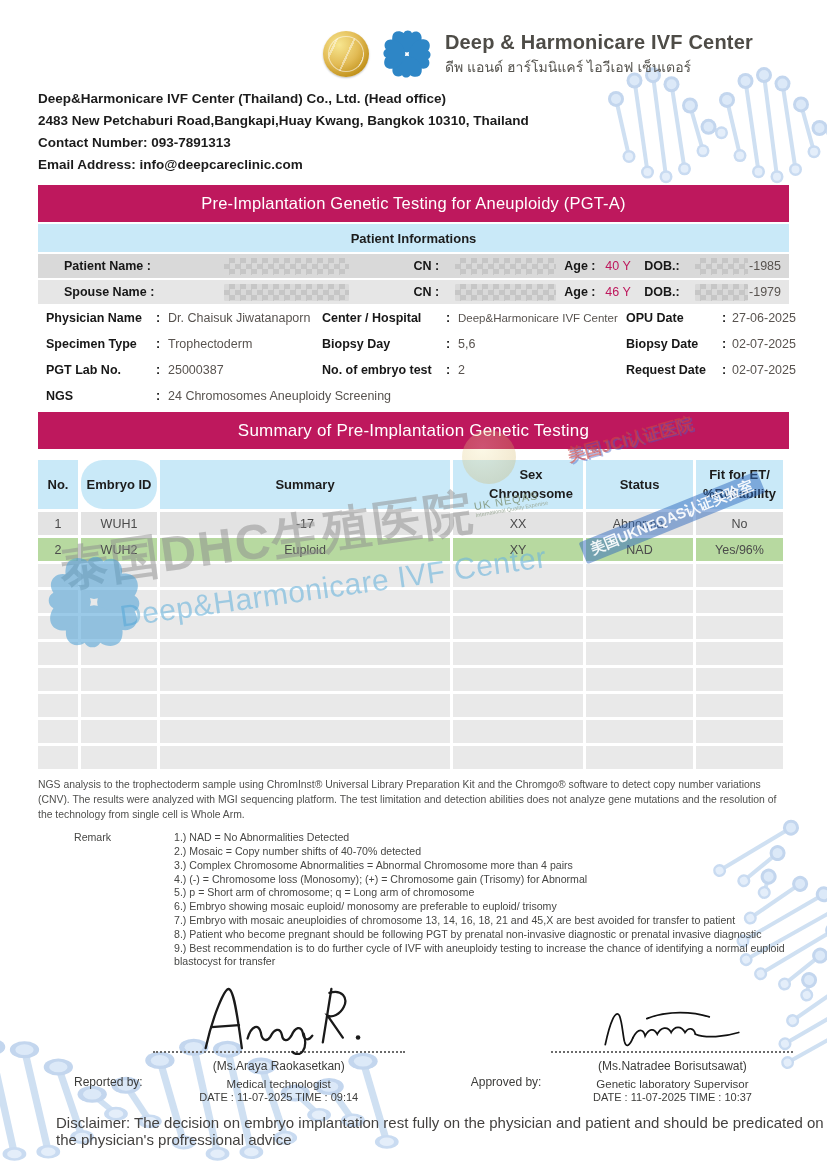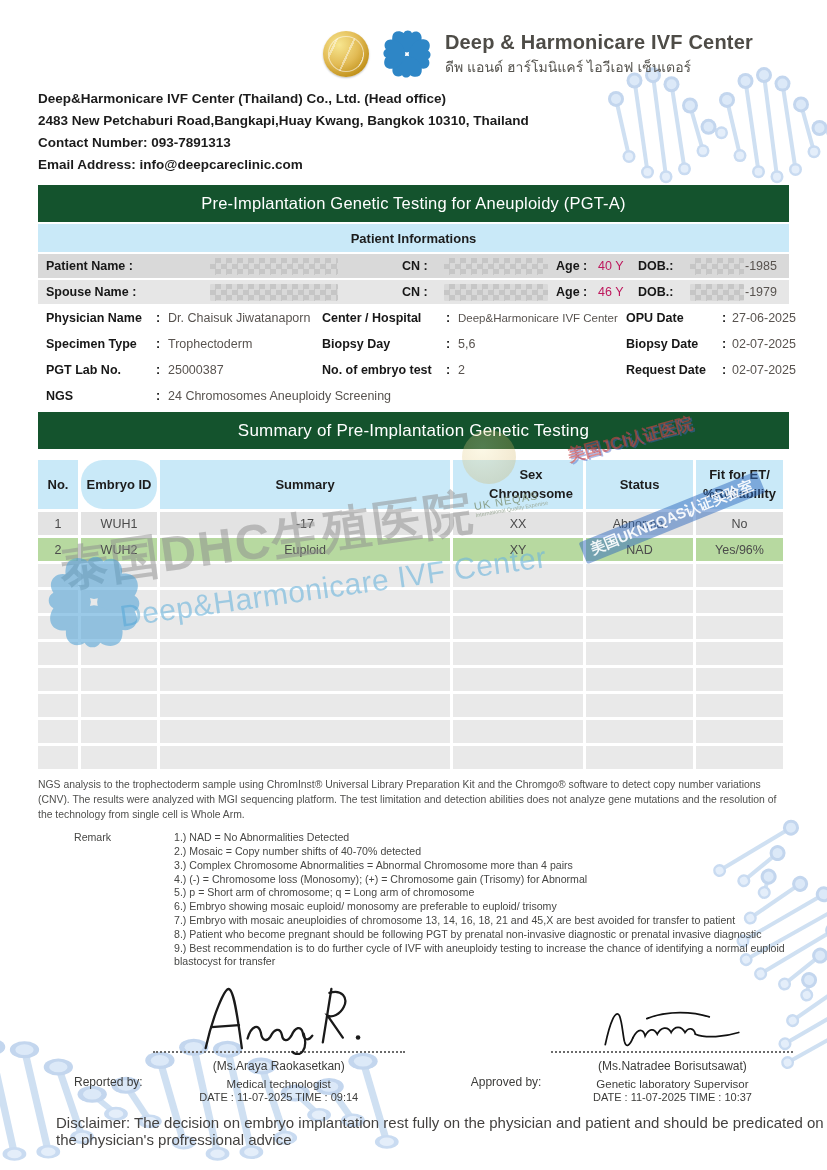--- a/index.html
+++ b/index.html
@@ -13,28 +13,28 @@
   .medal::after { content:""; position:absolute; inset:5px; border-radius:50%; border:1.5px solid rgba(255,255,255,.55); background:repeating-linear-gradient(115deg, transparent 0 7px, rgba(255,255,255,.45) 7px 9px, transparent 9px 16px); }
   .clover { width:52px; height:52px; flex:0 0 auto; }
   .brand-text { text-align:left; }
   .brand-title { font-size:20px; font-weight:bold; color:#4e4c47; letter-spacing:.2px; }
   .brand-sub { font-size:14px; color:#56544f; margin-top:2px; }
 
   .address { margin-top:4px; }
   .address div { font-size:13.5px; font-weight:bold; color:#1c1c1c; line-height:1.62; }
 
   
-  .bar-blue { margin-top:10px; height:37px; background:#14532d; color:#fff; display:flex; align-items:center; justify-content:center; font-size:16.5px; letter-spacing:.2px; }
+  .bar-blue { margin-top:10px; height:37px; background:#be185d; color:#fff; display:flex; align-items:center; justify-content:center; font-size:16.5px; letter-spacing:.2px; }
   .bar-light { height:28px; margin-top:2px; background:#c9e9f8; display:flex; align-items:center; justify-content:center; font-size:13px; font-weight:bold; color:#1c1c1c; }
 
   
   .pi-row { display:flex; align-items:center; height:24px; margin-top:2px; padding:0 8px; font-size:12.5px; white-space:nowrap; }
   .pi-row.dark { background:#d9d9d9; }
   .pi-row.lite { background:#e6e6e6; }
-  .pi-label { font-weight:bold; color:#171717; }
+  .pi-label { font-weight:bold; color:#171717;margin-left:18px; }
   .redact { display:inline-block; height:17px; border-radius:1px;
     background:repeating-conic-gradient(#c6c6c6 0% 25%, #d9d9d9 0% 50%) 0 0/11px 11px; filter:blur(.7px); }
   .w150{width:150px;} 
   .nr-1 {width:128px; margin-left:14px;}
   .cnlab {margin-left:64px; width:34px; font-weight:bold; color:#171717;}
   .nr-2 {width:104px; margin-left:8px;}
   .agelab {margin-left:8px; width:42px; font-weight:bold; color:#171717;}
   .ageval {width:40px; color:#be185d;}
   .doblab {width:44px; font-weight:bold; color:#171717;}
   .nr-3 {width:54px; margin-left:8px;}

